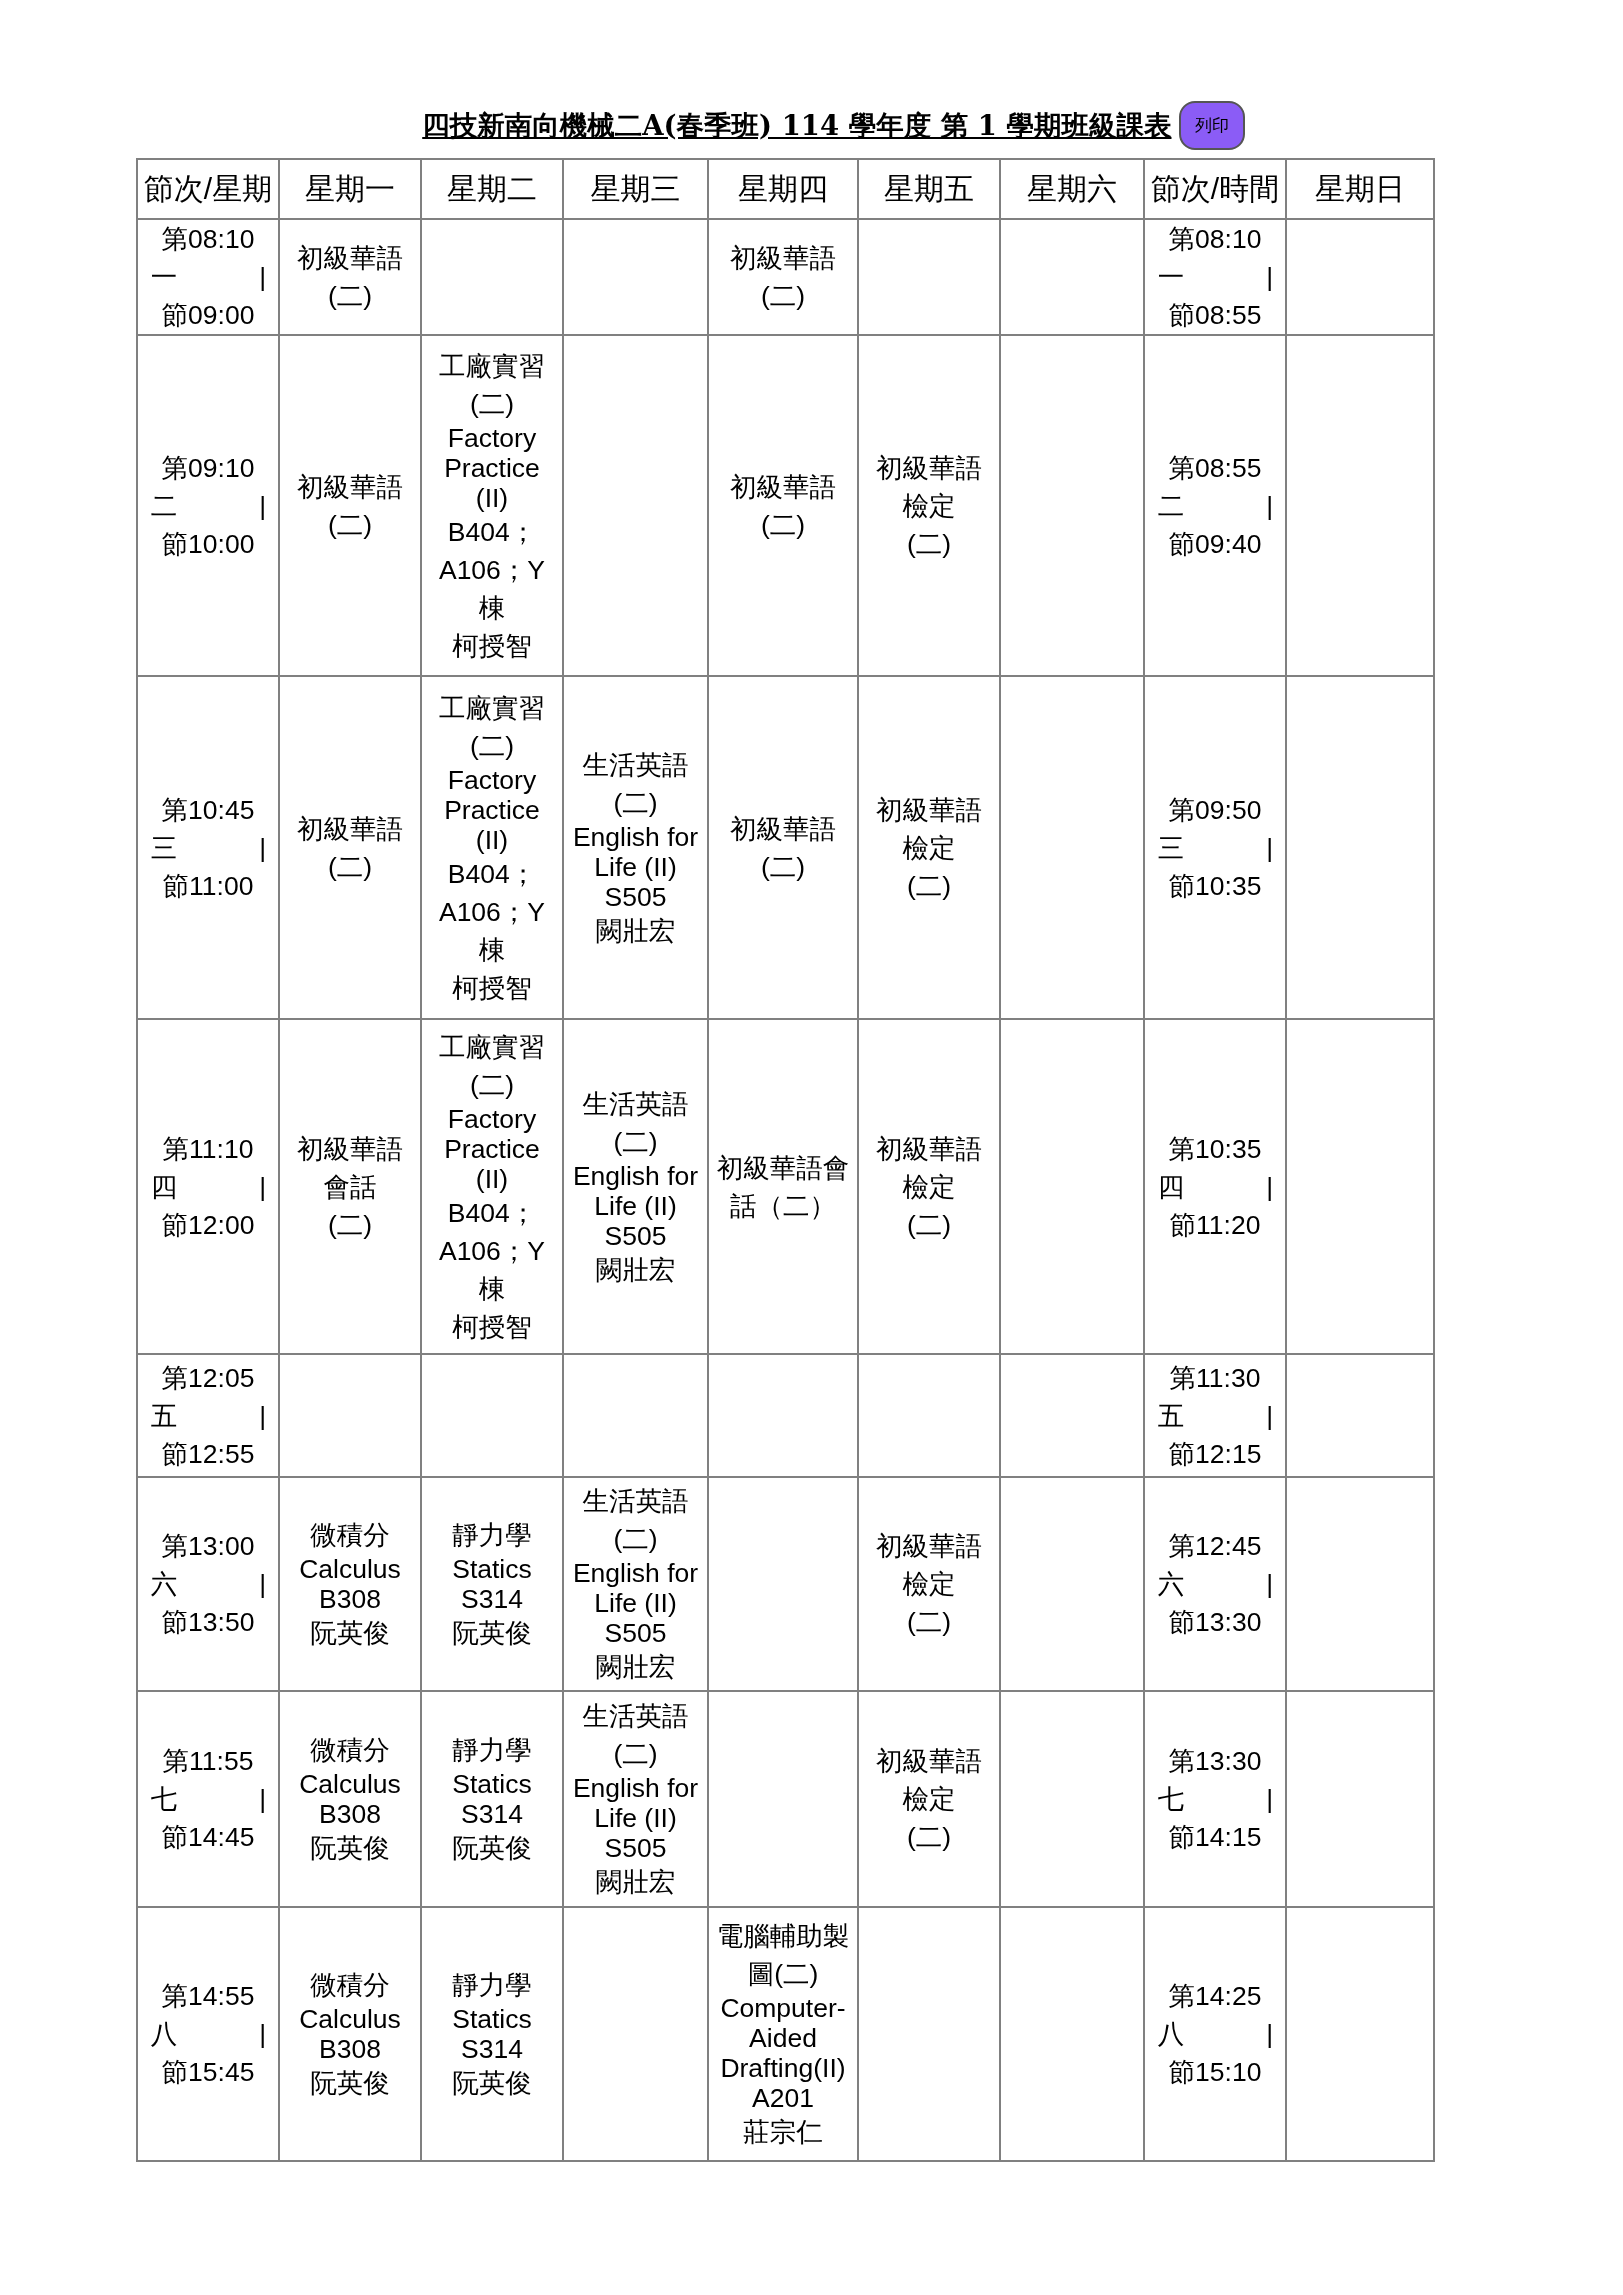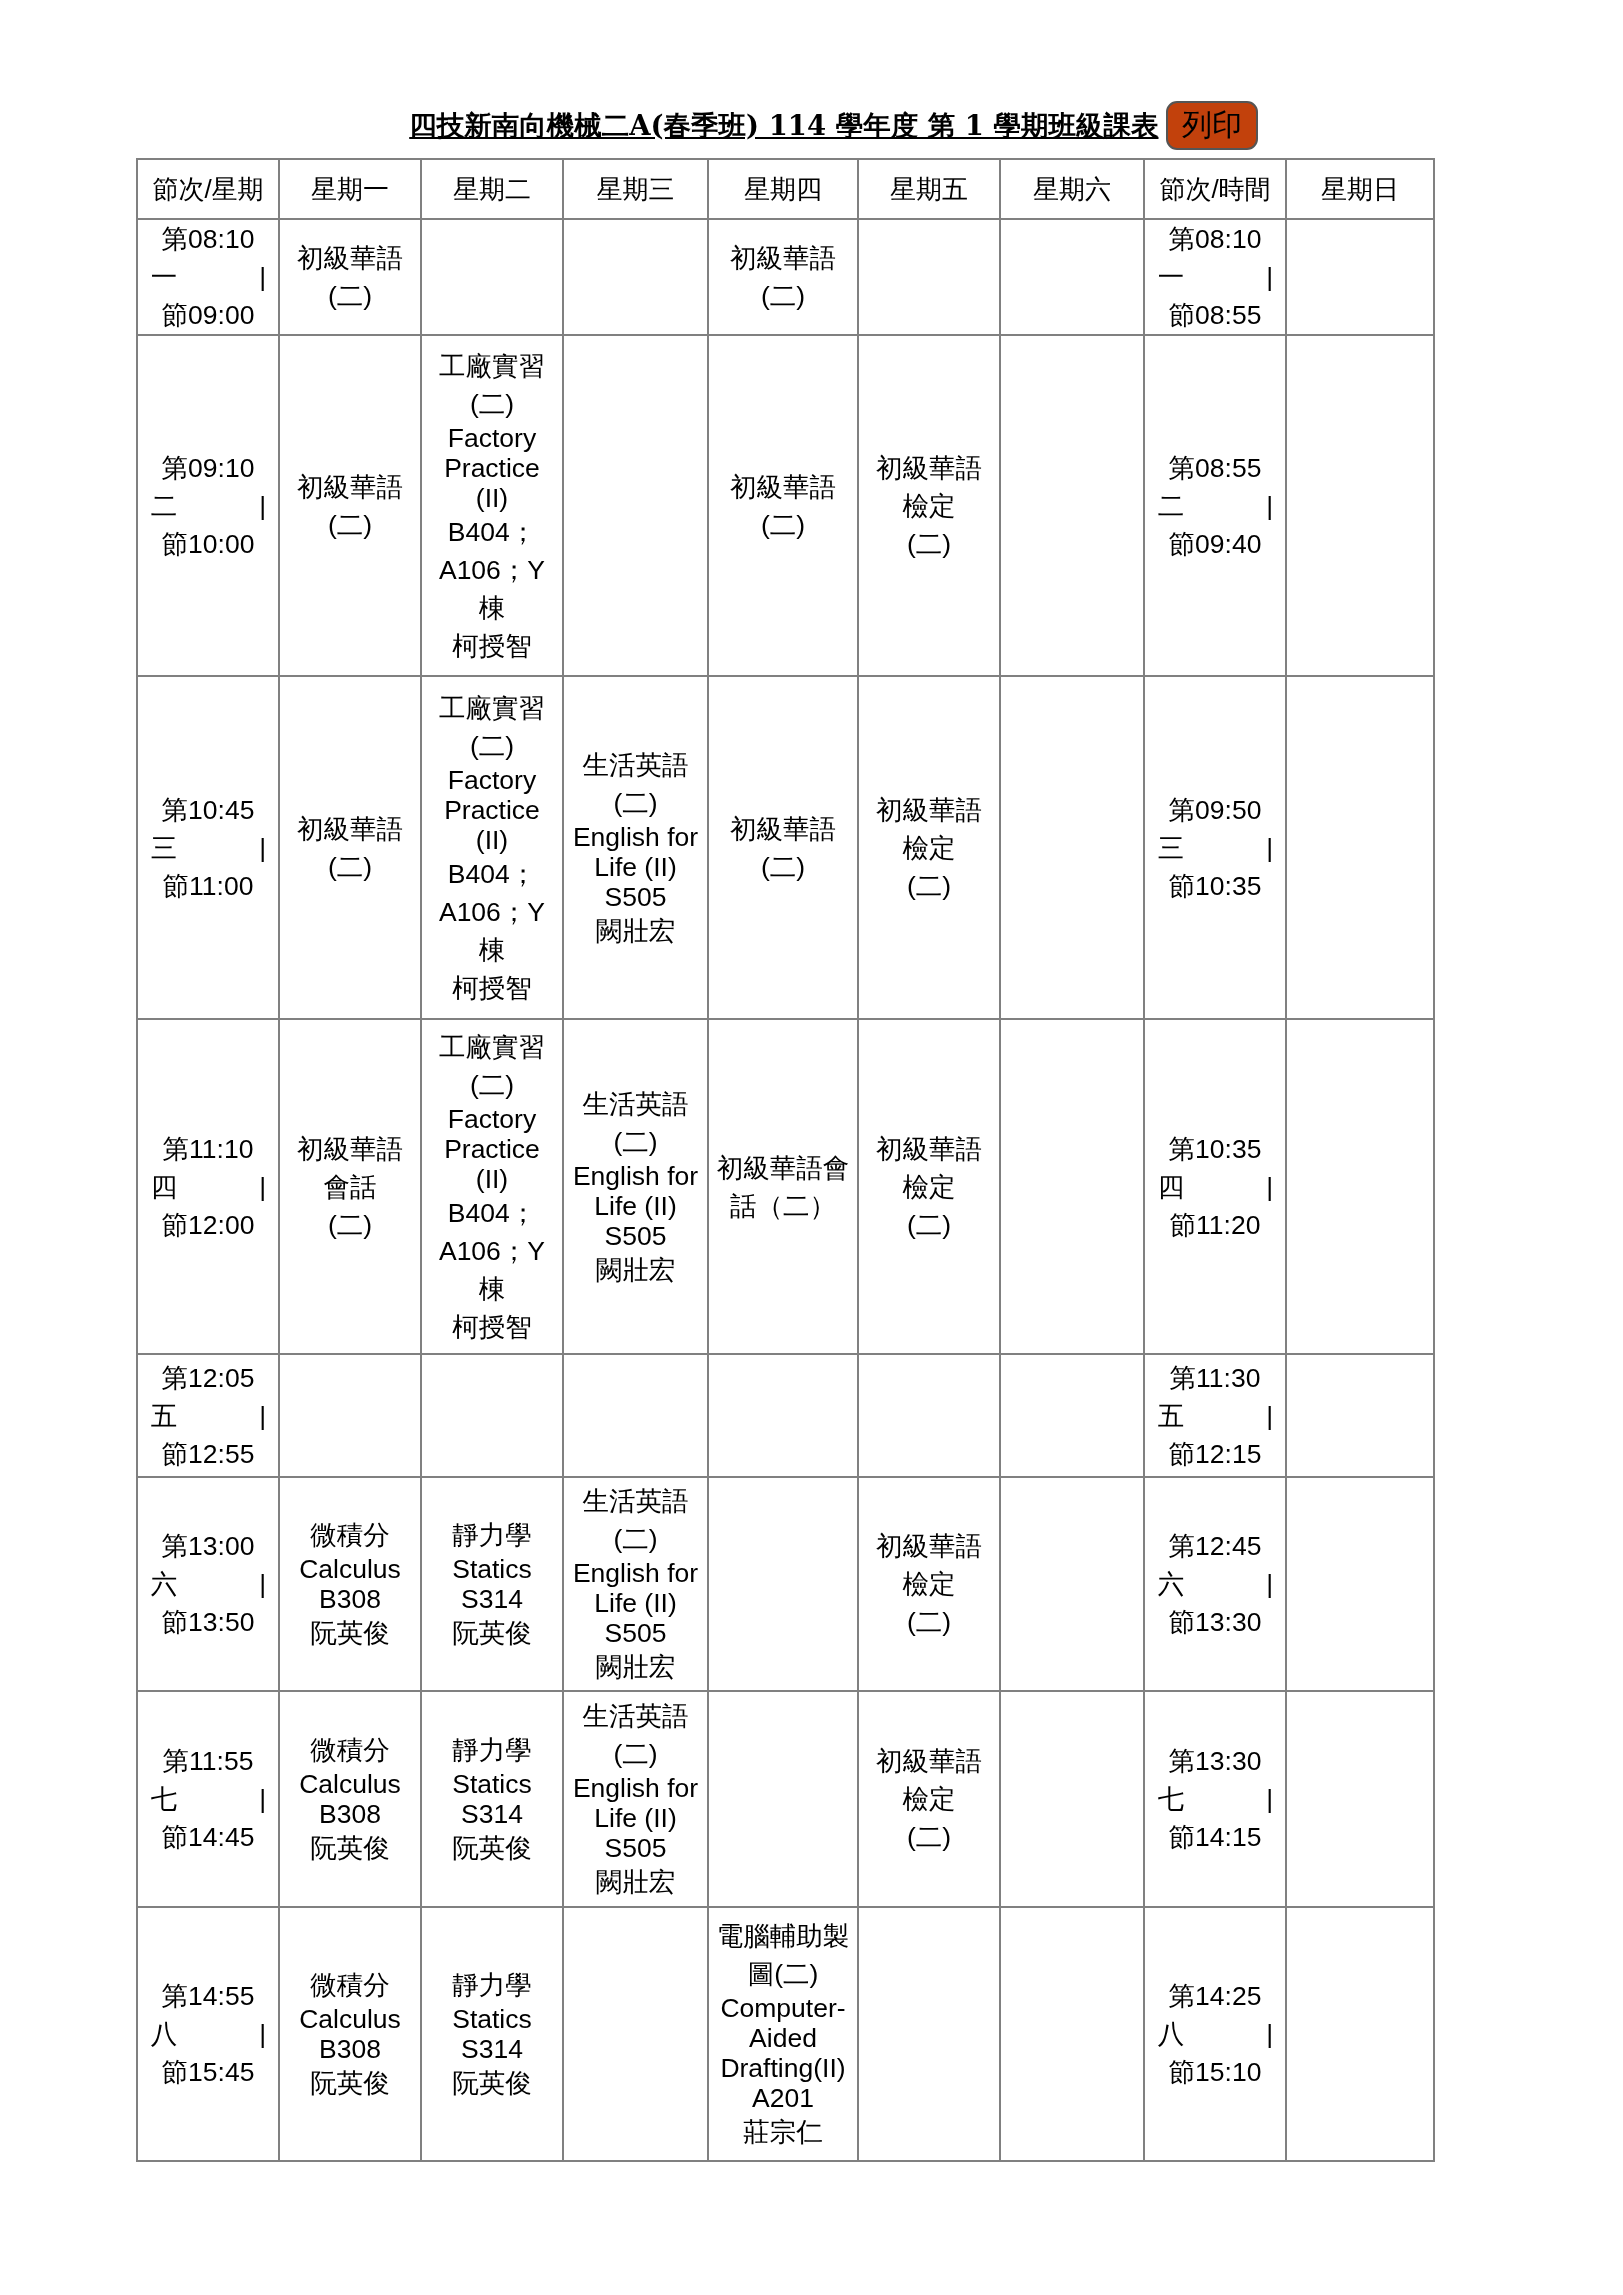--- a/index.html
+++ b/index.html
@@ -30,24 +30,24 @@
     font-weight: bold;
     font-size: 27.5px;
     letter-spacing: 0px;
     white-space: nowrap;
     margin-right: 7.9px;
     margin-left: 44px;
     text-decoration: underline;
   }
   .print-button {
     font-family: "DejaVu Sans", sans-serif;
-    font-size: 30px;
-    background: #c2410c;
+    font-size: 17px;
+    background: #8b5cf6;
     border: 2.9px solid #555555;
-    border-radius: 11px;
+    border-radius: 16px;
     padding: 3.9px 13.7px 4.9px 13.7px;
     height: 49px;
     box-sizing: border-box;
     display: inline-flex;
     align-items: center;
     justify-content: center;
     cursor: pointer;
     color: #000;
   }
   table.timetable {
@@ -63,21 +63,21 @@
     padding: 0 2px;
     text-align: center;
     vertical-align: middle;
     font-weight: normal;
     font-size: 26.5px;
     line-height: 38px;
     word-break: break-word;
     overflow: hidden;
   }
   table.timetable th {
-    font-size: 26px;
+    font-size: 30px;
   }
   .time-cell {
     text-align: center;
     font-size: 26.5px;
     line-height: 38px;
   }
   .time-cell .line {
     display: block;
     white-space: nowrap;
   }

